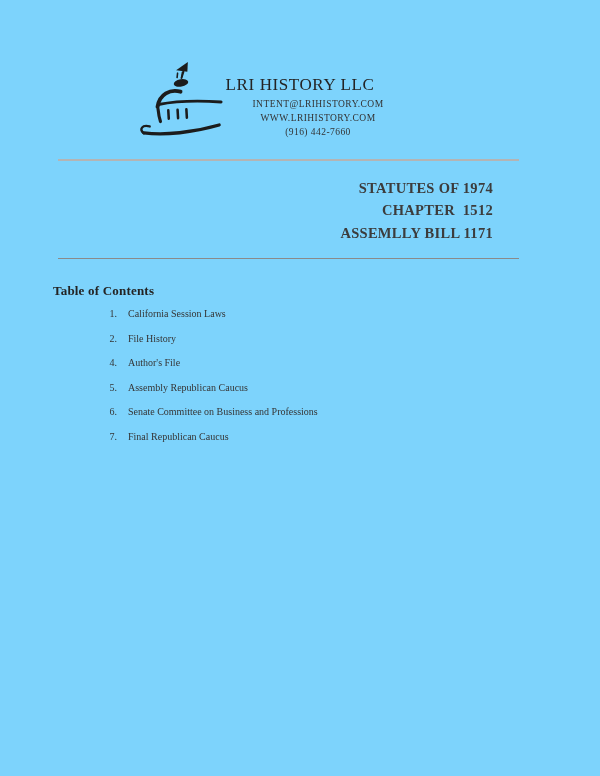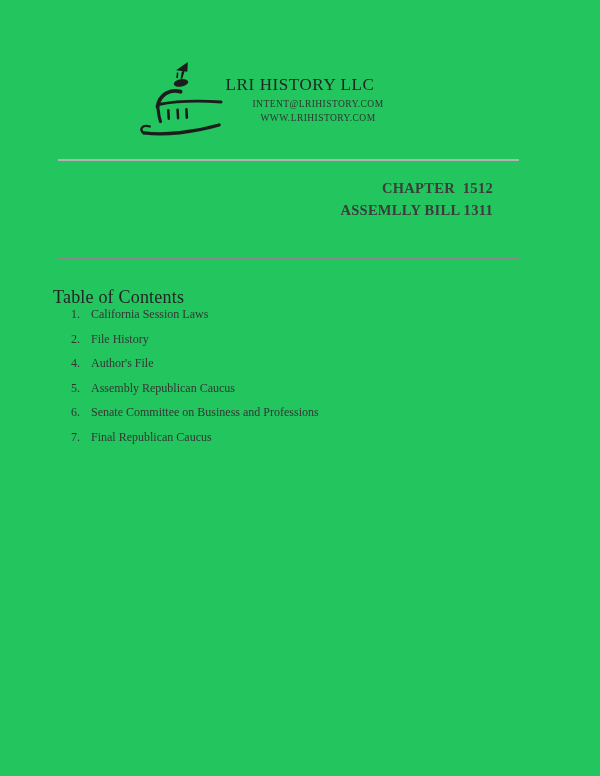--- a/index.html
+++ b/index.html
@@ -4,21 +4,21 @@
 <style>
   html, body {
     margin: 0;
     padding: 0;
     background: #ffffff;
   }
   .page {
     position: relative;
     width: 600px;
     height: 776px;
-    background: #22c55e;
+    background: #7dd3fc;
     font-family: "Liberation Serif", serif;
     color: #2e2e2e;
     overflow: hidden;
   }
 
   
   .logo {
     position: absolute;
     left: 137px;
     top: 58px;
@@ -69,40 +69,41 @@
     letter-spacing: 0.3px;
     color: #3c3c3c;
   }
   .reference .ref-line { white-space: pre; }
 
   
   .toc-title {
     position: absolute;
     left: 53px;
     top: 272px;
-    font-size: 18px;
-    font-weight: normal;
+    font-size: 13px;
+    font-weight: bold;
     letter-spacing: 0.2px;
     color: #242424;
     text-align: right;
   }
   .toc-list {
     position: absolute;
     left: 0;
     top: 302px;
     margin: 0;
     padding: 0;
     list-style: none;
     width: 600px;
   }
   .toc-item {
     height: 24.6px;
     line-height: 24.6px;
-    font-size: 12px;
+    font-size: 10px;
     color: #353535;
+    padding-left: 37px;
   }
   .toc-num {
     display: inline-block;
     width: 80px;
     text-align: right;
   }
   .toc-label {
     display: inline-block;
     margin-left: 11px;
   }
@@ -136,29 +137,31 @@
     <path d="M13 70 C5 68 2 73 7 77" stroke-width="2.4"></path>
 
     <path d="M7 76.5 C28 79.5 58 76 84 68.5" stroke-width="3.4"></path>
   </svg>
 
   <div class="header-text">
     <div class="company-name">LRI HISTORY LLC</div>
     <div class="contact-lines">
       <div>INTENT@LRIHISTORY.COM</div>
       <div>WWW.LRIHISTORY.COM</div>
+      <div>(916) 442-7660</div>
     </div>
   </div>
 
   <div class="rule rule-top"></div>
   <div class="rule rule-bottom"></div>
 
   <div class="reference">
+    <div class="ref-line">STATUTES OF 1974</div>
     <div class="ref-line">CHAPTER  1512</div>
-    <div class="ref-line">ASSEMLLY BILL 1311</div>
+    <div class="ref-line">ASSEMLLY BILL 1171</div>
   </div>
 
   <h2 class="toc-title">Table of Contents</h2>
 
   <ol class="toc-list">
     <li class="toc-item">
       <span class="toc-num">1.</span><span class="toc-label">California Session Laws</span>
     </li>
     <li class="toc-item">
       <span class="toc-num">2.</span><span class="toc-label">File History</span>

